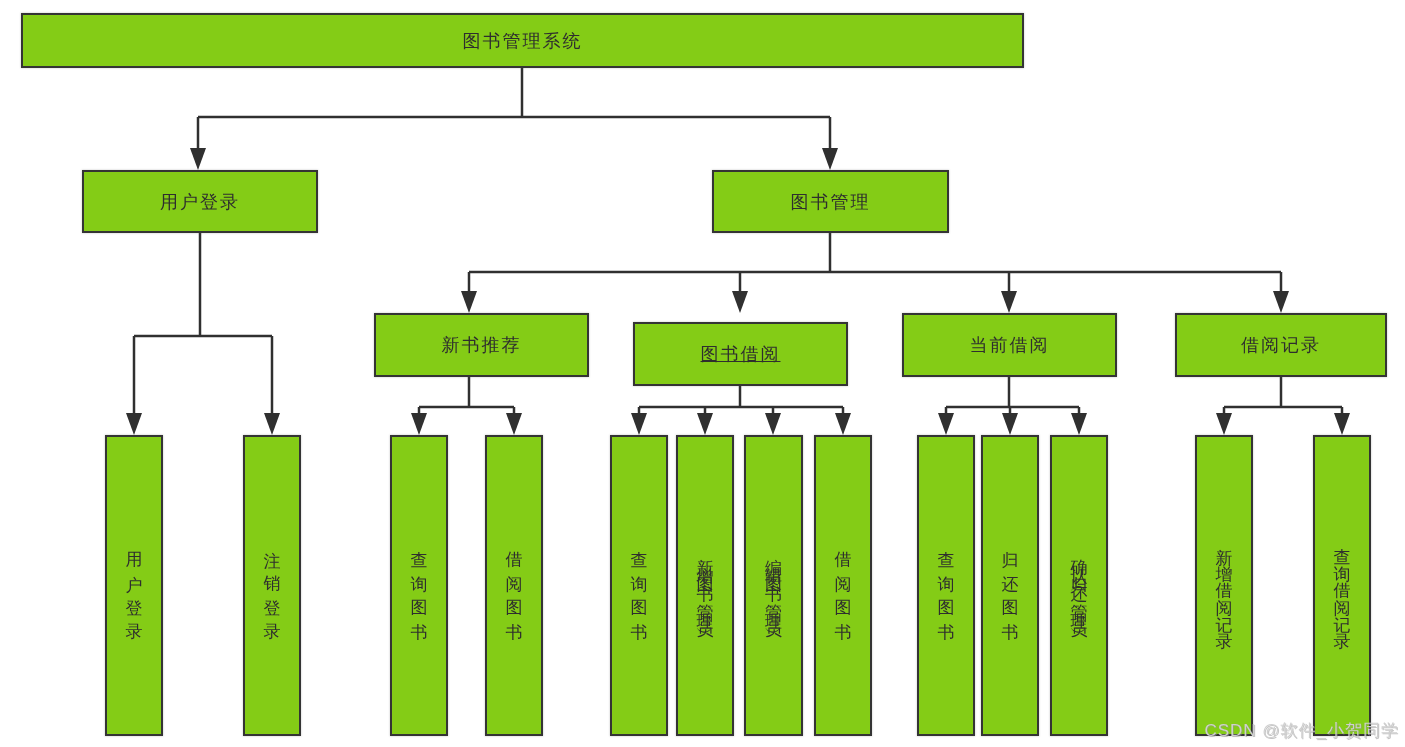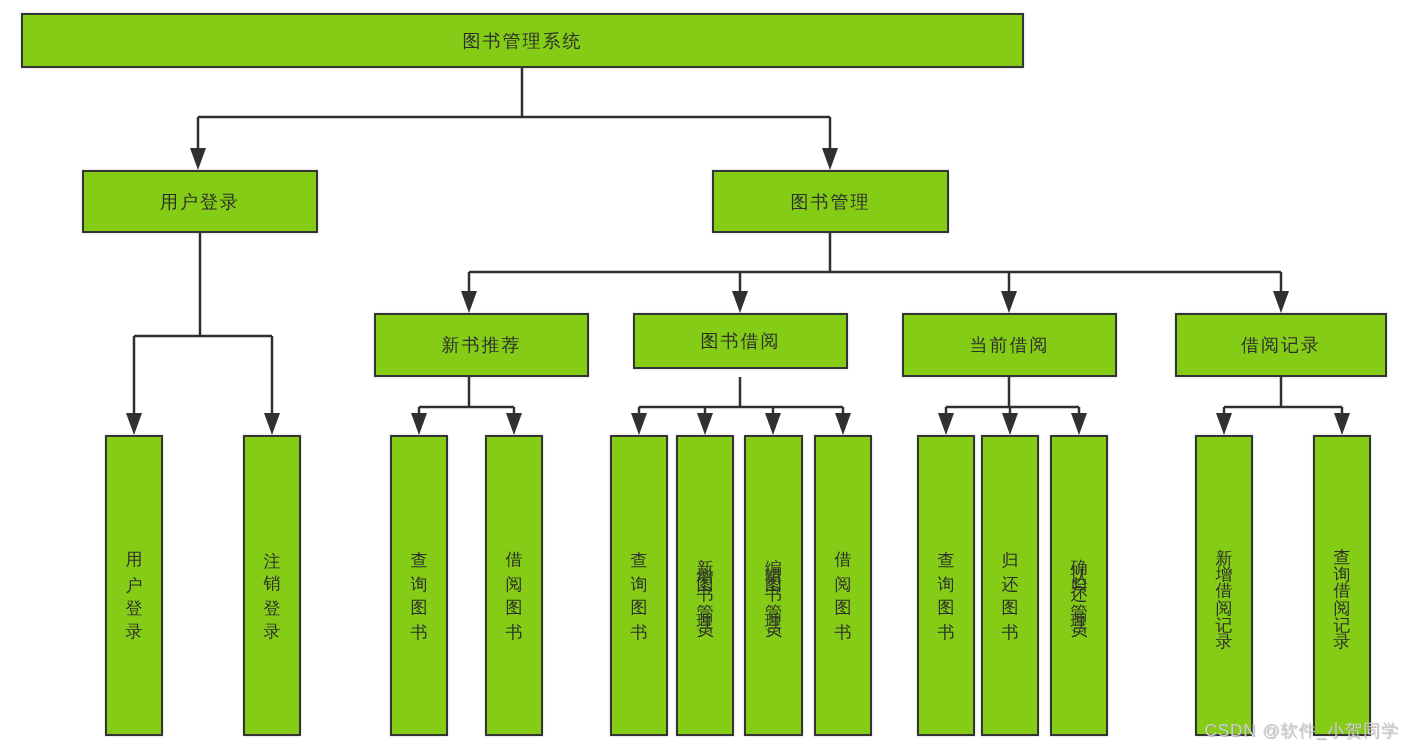--- a/index.html
+++ b/index.html
@@ -117,21 +117,21 @@
       <polygon points="1334,413 1350,413 1342,435"></polygon>
     </g>
   </svg>
 
   <div class="node" style="left:21px;top:13px;width:1003px;height:55px;">图书管理系统</div>
 
   <div class="node" style="left:82px;top:170px;width:236px;height:63px;">用户登录</div>
   <div class="node" style="left:712px;top:170px;width:237px;height:63px;">图书管理</div>
 
   <div class="node" style="left:362px;top:313px;width:215px;height:64px;margin-left:12px;">新书推荐</div>
-  <div class="node" style="left:633px;top:313px;width:215px;height:56px;">图书借阅</div>
+  <div class="node" style="left:633px;top:322px;width:215px;height:64px;text-decoration:underline;">图书借阅</div>
   <div class="node" style="left:902px;top:313px;width:215px;height:64px;">当前借阅</div>
   <div class="node" style="left:1175px;top:313px;width:212px;height:64px;">借阅记录</div>
 
   <div class="node leaf" style="left:105px;top:435px;width:58px;height:301px;">
     <span class="vlabel" style="letter-spacing: 24px;">用户登录</span>
   </div>
   <div class="node leaf" style="left:243px;top:435px;width:58px;height:301px;">
     <span class="vlabel" style="letter-spacing: 24px;">注销登录</span>
   </div>
 

